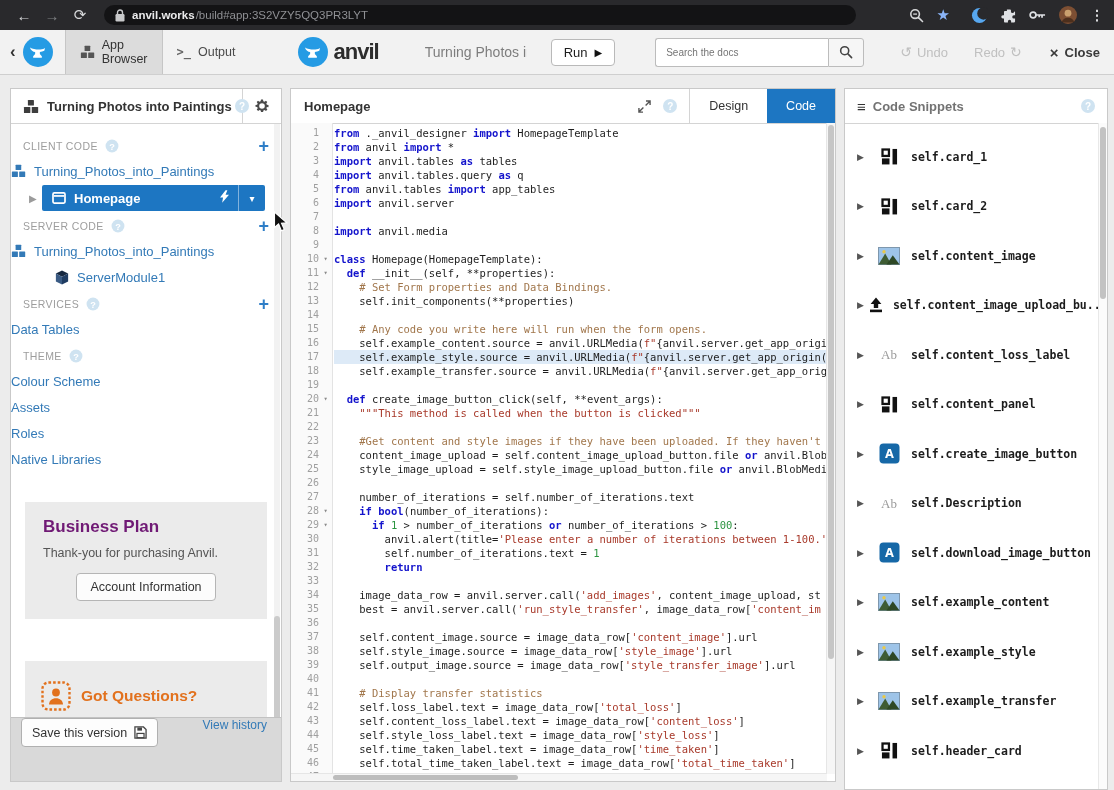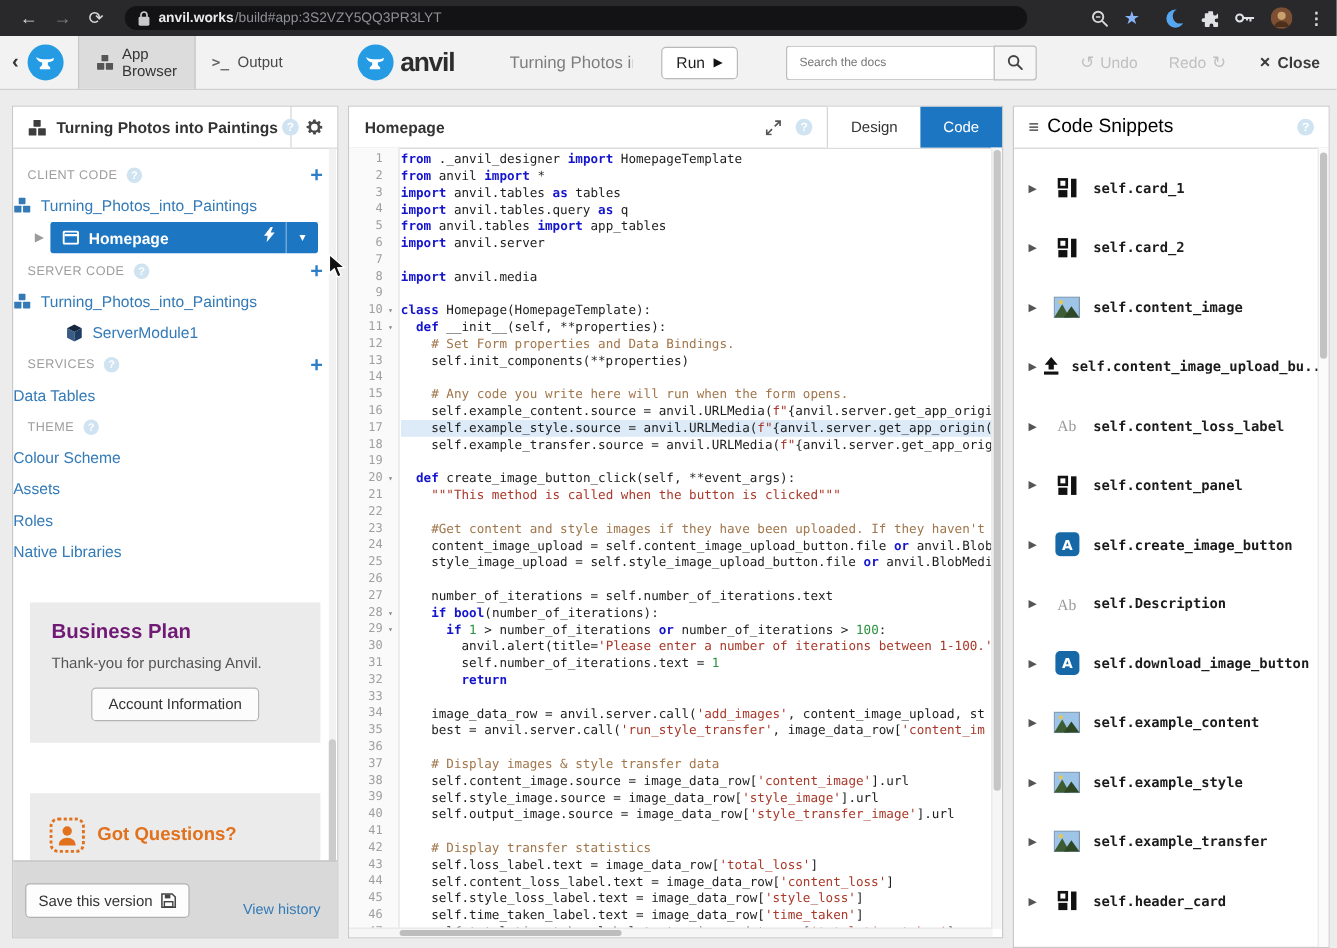--- a/index.html
+++ b/index.html
@@ -85,21 +85,21 @@
   .pcard .acct-btn{display:block;margin:13px auto 2px;background:#fcfcfc;border:1px solid #b5b5b5;
         border-radius:4px;padding:6px 13px;font-size:12.5px;color:#333;cursor:pointer;
         font-family:"Liberation Sans",sans-serif}
   .qcard{margin:42px 14px 0;background:#ebebeb;padding:20px 12px 20px 16px;display:flex;align-items:center;cursor:pointer}
   .qcard .qbody{flex:1}
   .qtitle-row{display:flex;align-items:center;gap:10px}
   .qtitle{color:#e2711d;font-weight:bold;font-size:15.5px}
   .qtext{margin-top:12px;font-size:12.5px;color:#555;width:162px;line-height:1.35}
   .qchev{font-size:34px;font-weight:bold;color:#2e2e2e;padding:0 6px;line-height:1}
   .lfoot{position:absolute;bottom:0;left:0;right:0;height:64px;background:#d9d9d9;border-top:1px solid #c2c2c2;
-         display:flex;align-items:flex-end;padding:16px 10px;box-sizing:border-box}
+         display:flex;align-items:flex-start;padding:0 10px;box-sizing:border-box}
   .save-btn{background:#fdfdfd;border:1px solid #b0b0b0;border-radius:4px;height:29px;padding:0 10px;
             display:flex;align-items:center;gap:7px;font-size:12.5px;color:#333;cursor:pointer;
             font-family:"Liberation Sans",sans-serif}
   .hist{margin-left:auto;color:#337ab7;font-size:12px;padding-right:4px;cursor:pointer;text-decoration:none}
   .lp-scroll{position:absolute;right:1px;top:35px;bottom:49px;width:6px;background:#f2f2f2}
   .lp-thumb{position:absolute;left:0;width:6px;bottom:6px;height:110px;background:#cbcbcb;border-radius:3px}
 
   
   .ed-title{font-size:13px;font-weight:bold;color:#333;margin-left:13px}
   .ed-right{margin-left:auto;display:flex;align-items:center;height:100%}
@@ -123,21 +123,21 @@
   .tk-c{color:#a1764b}
   .tk-n{color:#2c9440}
   .tk-p{color:#1d1d1d}
   .ed-vscroll{position:absolute;right:0;top:0;bottom:7px;width:8px;background:#f6f6f6;border-left:1px solid #e6e6e6}
   .ed-vthumb{position:absolute;left:1px;top:2px;width:6px;height:82%;background:#c6c6c6;border-radius:3px}
   .ed-hscroll{position:absolute;left:0;right:8px;bottom:0;height:7px;background:#f6f6f6;border-top:1px solid #e6e6e6}
   .ed-hthumb{position:absolute;left:42px;top:1px;width:185px;height:5px;background:#bdbdbd;border-radius:3px}
 
   
   .sn-burger{font-size:15px;color:#333;margin:0 7px 0 12px;font-weight:bold}
-  .sn-title{font-size:16px;font-weight:normal;color:#000000}
+  .sn-title{font-size:13px;font-weight:bold;color:#737373}
   .sn-help{margin-left:auto;margin-right:12px}
   #snips{position:absolute;top:35px;left:0;right:8px;bottom:0;overflow:hidden;padding-top:8px}
   .snip-row{display:flex;align-items:center;height:49.5px;padding-left:12px;cursor:pointer}
   .snip-chev{color:#555;font-size:9px;width:15px}
   .snip-icon{width:26px;display:flex;justify-content:center;margin:0 9px 0 4px}
   .snip-label{font-family:"DejaVu Sans Mono",monospace;font-size:11.5px;font-weight:bold;color:#1c1c1c}
   .ab{color:#9a9a9a;font-size:13px;font-family:Liberation Serif, serif}
   .rp-scroll{position:absolute;right:0;top:34px;bottom:0;width:8px;background:#fbfbfb;border-left:1px solid #e8e8e8}
   .rp-thumb{position:absolute;left:1px;top:4px;width:6px;height:172px;background:#c2c2c2;border-radius:3px}
 
@@ -649,21 +649,20 @@
         <div class="cl"><span class="tk-p">    number_of_iterations = self.number_of_iterations.text</span></div>
         <div class="cl"><span class="tk-p">    </span><span class="tk-k">if</span><span class="tk-p"> </span><span class="tk-k">bool</span><span class="tk-p">(number_of_iterations):</span></div>
         <div class="cl"><span class="tk-p">      </span><span class="tk-k">if</span><span class="tk-p"> </span><span class="tk-n">1</span><span class="tk-p"> &gt; number_of_iterations </span><span class="tk-k">or</span><span class="tk-p"> number_of_iterations &gt; </span><span class="tk-n">100</span><span class="tk-p">:</span></div>
         <div class="cl"><span class="tk-p">        anvil.alert(title=</span><span class="tk-s">'Please enter a number of iterations between 1-100.'</span></div>
         <div class="cl"><span class="tk-p">        self.number_of_iterations.text = </span><span class="tk-n">1</span></div>
         <div class="cl"><span class="tk-p">        </span><span class="tk-k">return</span></div>
         <div class="cl"></div>
         <div class="cl"><span class="tk-p">    image_data_row = anvil.server.call(</span><span class="tk-s">'add_images'</span><span class="tk-p">, content_image_upload, st</span></div>
         <div class="cl"><span class="tk-p">    best = anvil.server.call(</span><span class="tk-s">'run_style_transfer'</span><span class="tk-p">, image_data_row[</span><span class="tk-s">'content_im</span></div>
         <div class="cl"></div>
-        <div class="cl"><span class="tk-p">    </span><span class="tk-c"># Display images &amp; style transfer data</span></div>
         <div class="cl"><span class="tk-p">    self.content_image.source = image_data_row[</span><span class="tk-s">'content_image'</span><span class="tk-p">].url</span></div>
         <div class="cl"><span class="tk-p">    self.style_image.source = image_data_row[</span><span class="tk-s">'style_image'</span><span class="tk-p">].url</span></div>
         <div class="cl"><span class="tk-p">    self.output_image.source = image_data_row[</span><span class="tk-s">'style_transfer_image'</span><span class="tk-p">].url</span></div>
         <div class="cl"></div>
         <div class="cl"><span class="tk-p">    </span><span class="tk-c"># Display transfer statistics</span></div>
         <div class="cl"><span class="tk-p">    self.loss_label.text = image_data_row[</span><span class="tk-s">'total_loss'</span><span class="tk-p">]</span></div>
         <div class="cl"><span class="tk-p">    self.content_loss_label.text = image_data_row[</span><span class="tk-s">'content_loss'</span><span class="tk-p">]</span></div>
         <div class="cl"><span class="tk-p">    self.style_loss_label.text = image_data_row[</span><span class="tk-s">'style_loss'</span><span class="tk-p">]</span></div>
         <div class="cl"><span class="tk-p">    self.time_taken_label.text = image_data_row[</span><span class="tk-s">'time_taken'</span><span class="tk-p">]</span></div>
         <div class="cl"><span class="tk-p">    self.total_time_taken_label.text = image_data_row[</span><span class="tk-s">'total_time_taken'</span><span class="tk-p">]</span></div>

